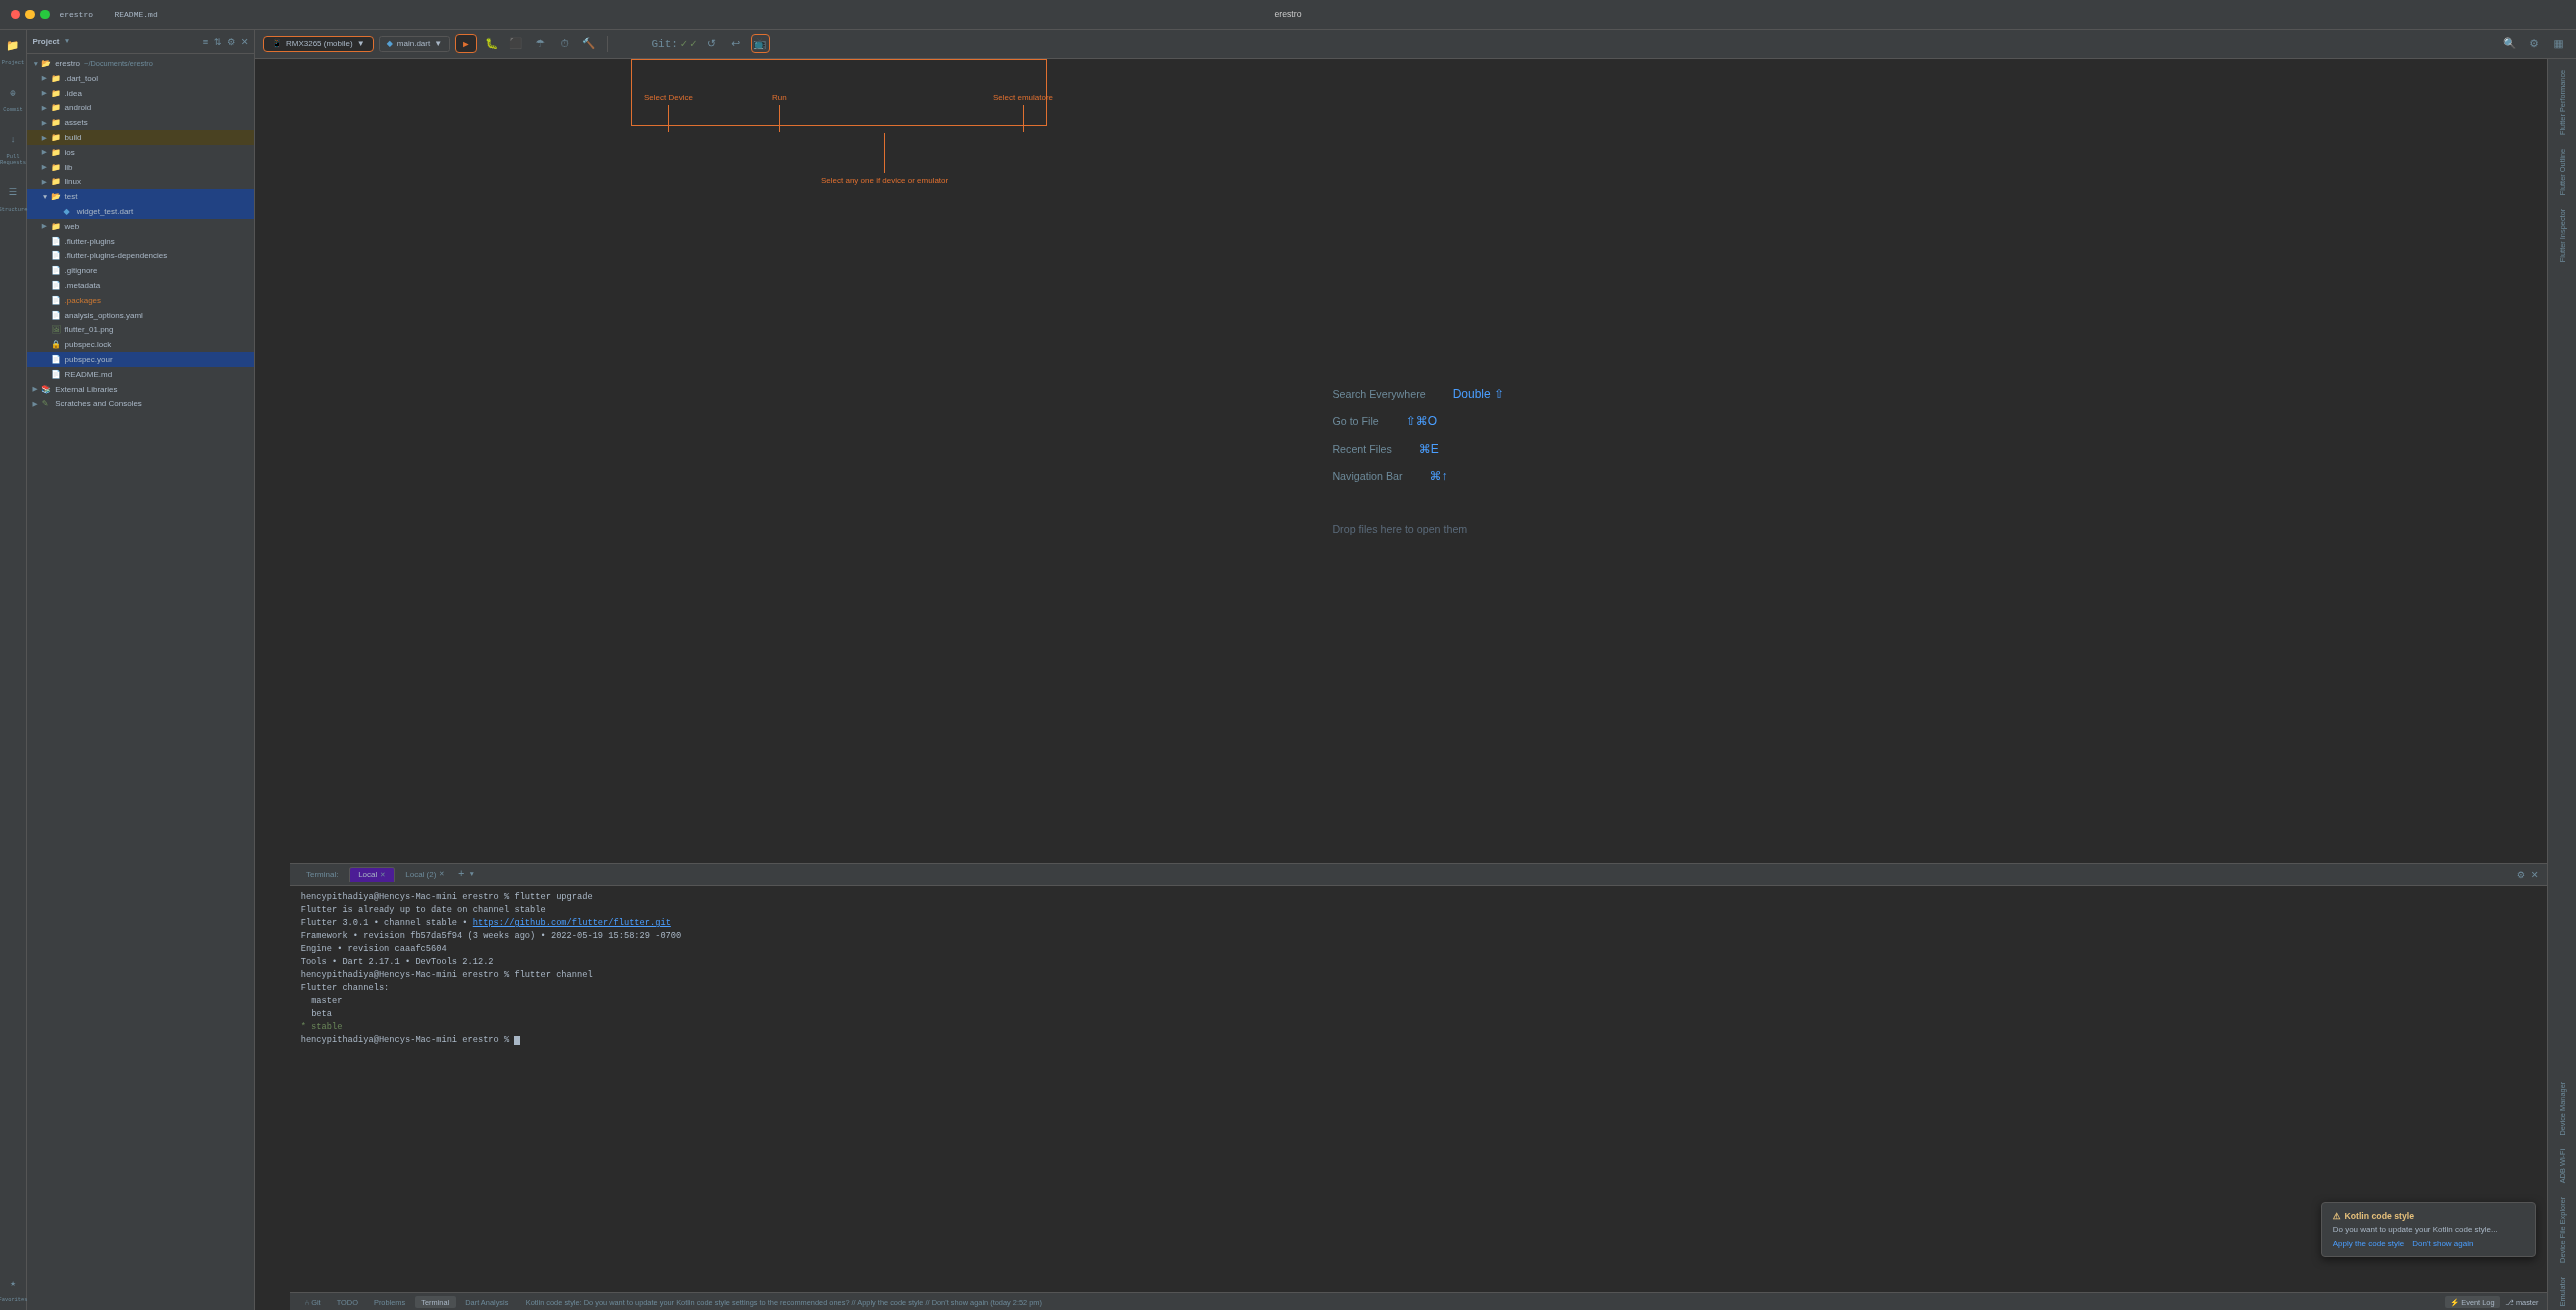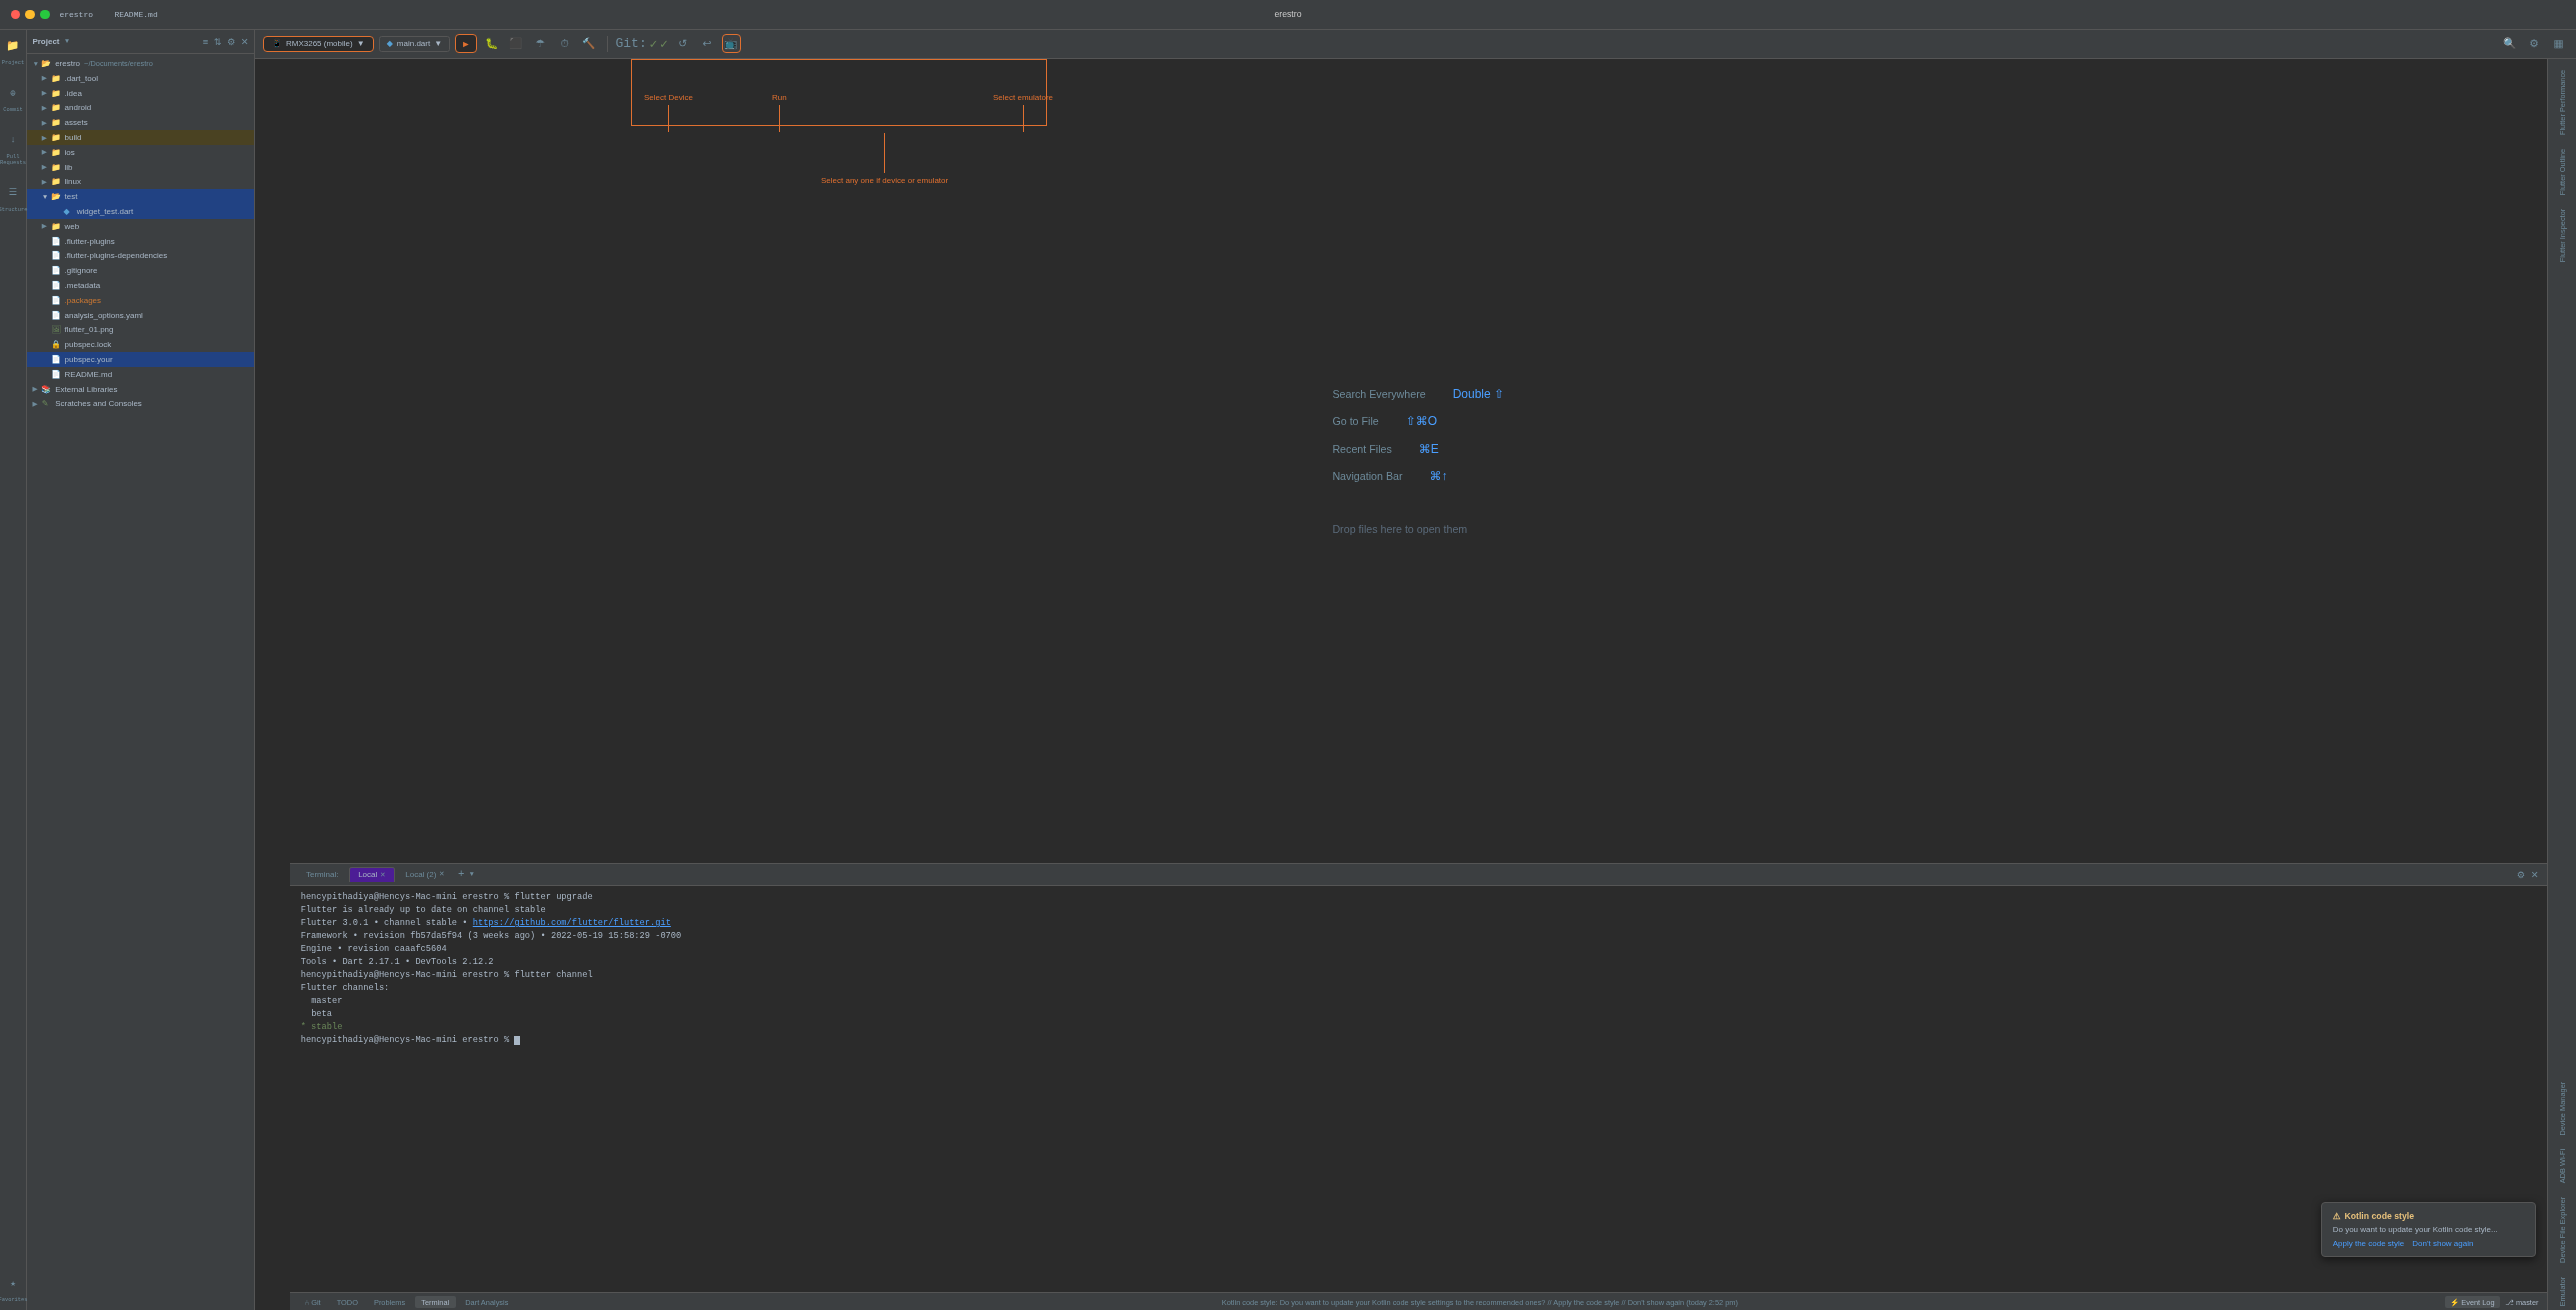--- a/index.html
+++ b/index.html
@@ -219,21 +219,21 @@
     .toolbar-emulator-btn {
       border: 1.3px solid #e07030;
       border-radius: 4px;
     }
     .toolbar-separator {
       width: 0.7px; height: 16px;
       background: #555;
       margin: 0 2.7px;
     }
     .toolbar-spacer { flex: 1; }
-    .git-status { color: #6d8a9a; font-size: 13px; display: flex; align-items: center; gap: 2.7px; }
+    .git-status { color: #6d8a9a; font-size: 11px; display: flex; align-items: center; gap: 2.7px; margin-left: 36px; }
     .git-green { color: #6a8759; }
 
     
     .editor-main {
       flex: 1;
       display: flex;
       flex-direction: column;
       align-items: center;
       justify-content: center;
       position: relative;
@@ -351,21 +351,20 @@
 
     
     .status-bar {
       height: 19px;
       background: #3c3f41;
       border-top: 0.7px solid #555;
       display: flex;
       align-items: center;
       padding: 0 8px;
       gap: 10.7px;
-      text-align: center;
     }
     .status-tabs {
       display: flex;
       gap: 2.7px;
     }
     .status-tab {
       padding: 1.3px 6.7px;
       font-size: 7.4px;
       color: #6d8a9a;
       cursor: pointer;

